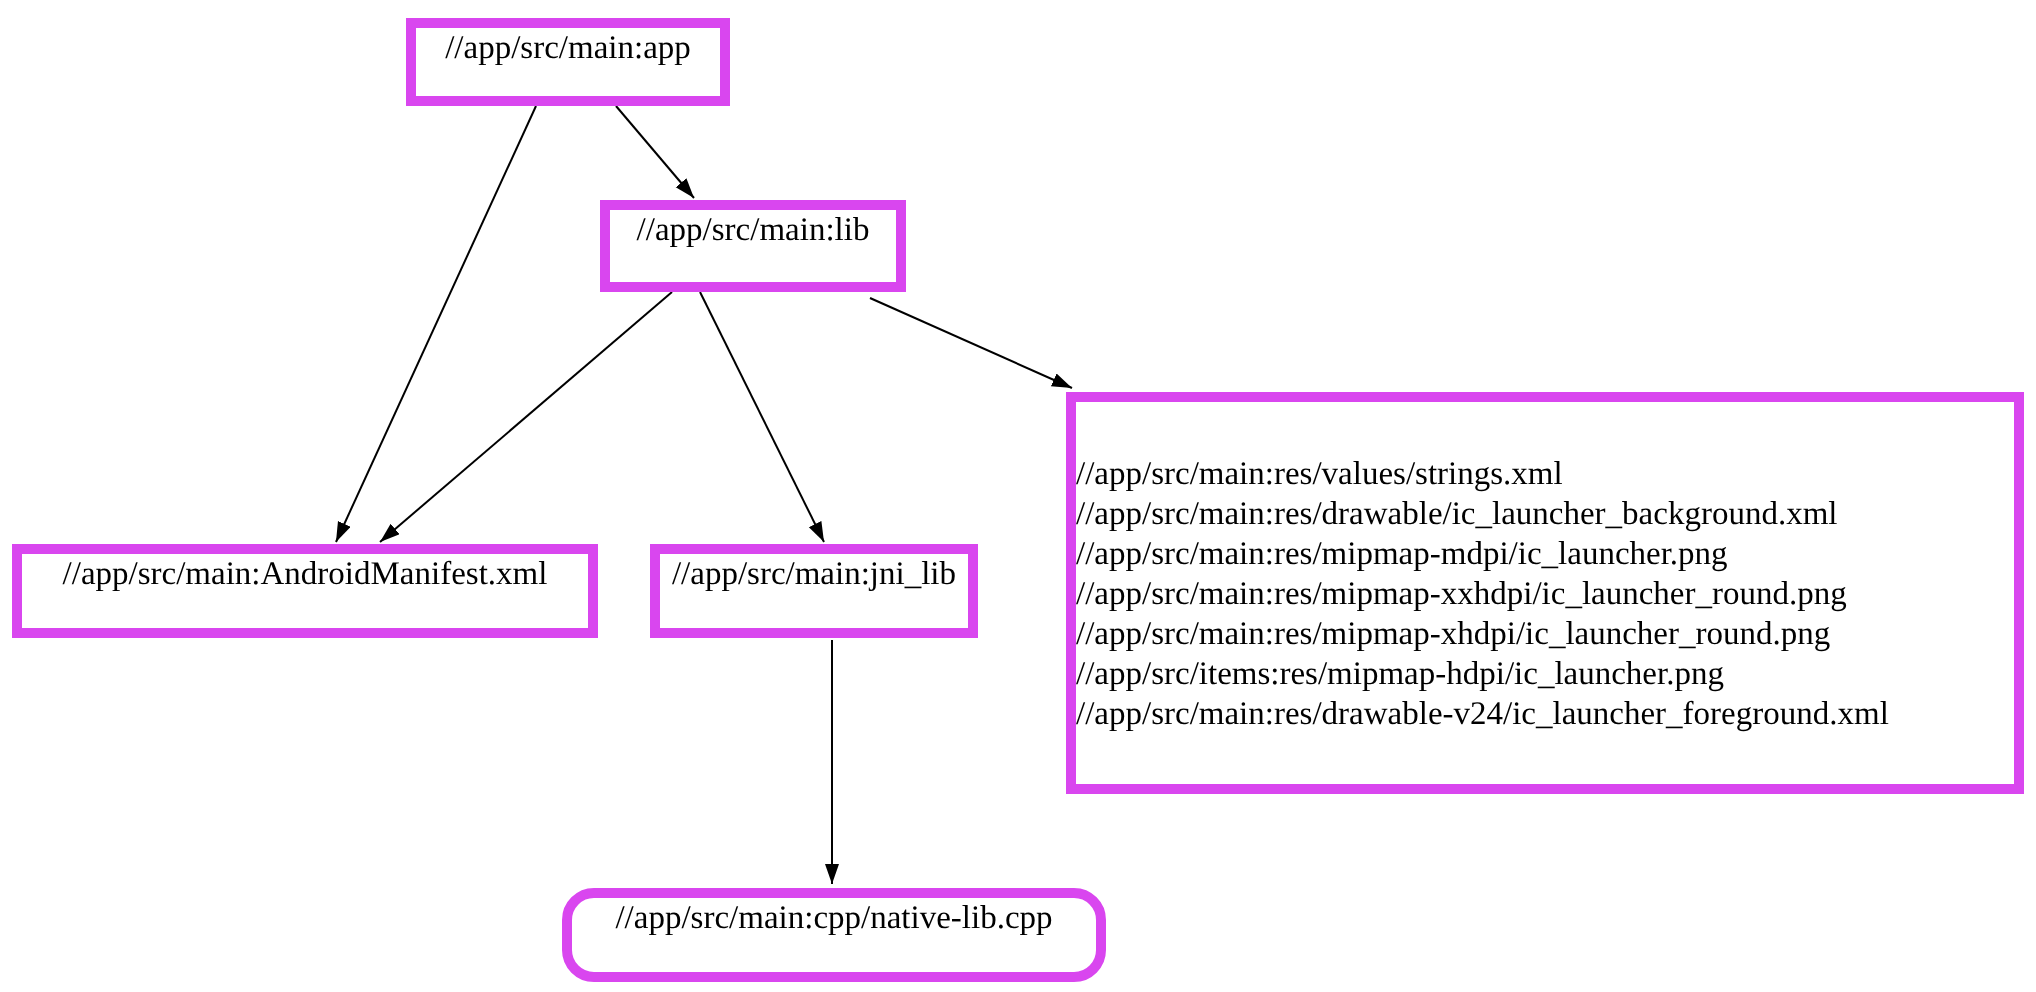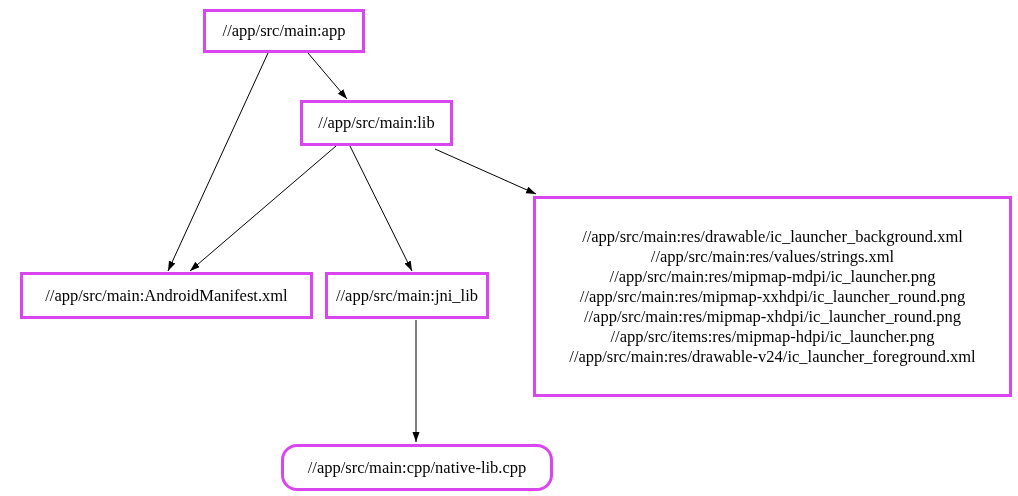--- a/index.html
+++ b/index.html
@@ -24,32 +24,32 @@
     height: 496px;
   }
   .edges line {
     stroke: #000000;
     stroke-width: 1;
   }
   .node {
     position: absolute;
     box-sizing: border-box;
     background: #ffffff;
-    border: 3px solid #d946ef;
+    border: 5px solid #d946ef;
     display: flex;
-    align-items: center;
+    align-items: flex-start;
     justify-content: center;
     text-align: center;
     font-size: 16.5px;
     line-height: 20px;
     white-space: nowrap;
   }
   .node-app      { left: 203px; top:   9px; width: 162px; height: 44px; }
   .node-lib      { left: 300px; top: 100px; width: 153px; height: 46px; }
-  .node-manifest { left:   20px; top: 272px; width: 293px; height: 47px; }
+  .node-manifest { left:   6px; top: 272px; width: 293px; height: 47px; }
   .node-jni      { left: 325px; top: 272px; width: 164px; height: 47px; }
   .node-res      { left: 533px; top: 196px; width: 479px; height: 201px;
                    flex-direction: column; justify-content: center; }
   .node-cpp      { left: 281px; top: 444px; width: 272px; height: 47px; border-radius: 16px; }
   .res-line { display: block; }
 </style>
 </head>
 <body>
 
 <div class="canvas">
@@ -78,22 +78,22 @@
 
   <div class="node node-manifest">
     <span>//app/src/main:AndroidManifest.xml</span>
   </div>
 
   <div class="node node-jni">
     <span>//app/src/main:jni_lib</span>
   </div>
 
   <div class="node node-res">
+    <span class="res-line">//app/src/main:res/values/strings.xml</span>
     <span class="res-line">//app/src/main:res/drawable/ic_launcher_background.xml</span>
-    <span class="res-line">//app/src/main:res/values/strings.xml</span>
     <span class="res-line">//app/src/main:res/mipmap-mdpi/ic_launcher.png</span>
     <span class="res-line">//app/src/main:res/mipmap-xxhdpi/ic_launcher_round.png</span>
     <span class="res-line">//app/src/main:res/mipmap-xhdpi/ic_launcher_round.png</span>
     <span class="res-line">//app/src/items:res/mipmap-hdpi/ic_launcher.png</span>
     <span class="res-line">//app/src/main:res/drawable-v24/ic_launcher_foreground.xml</span>
   </div>
 
   <div class="node node-cpp">
     <span>//app/src/main:cpp/native-lib.cpp</span>
   </div>

